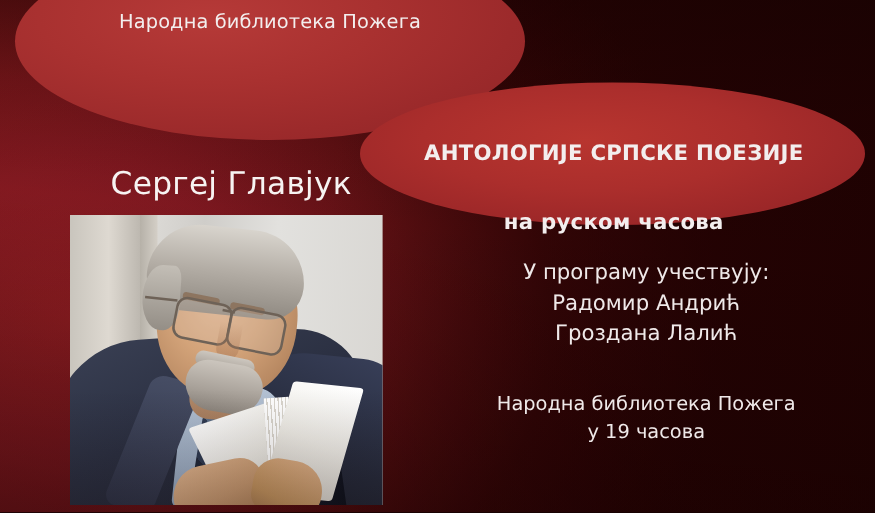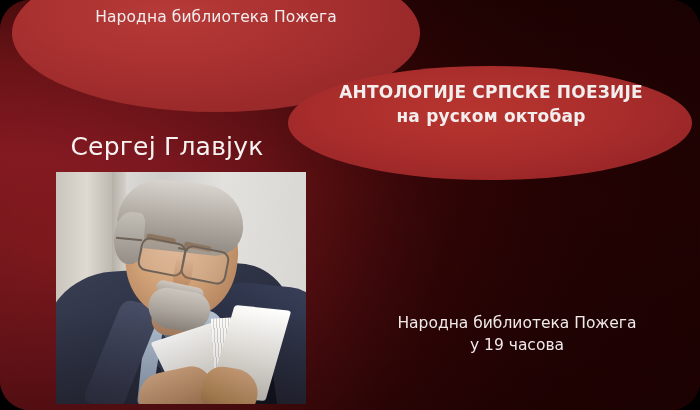--- a/index.html
+++ b/index.html
@@ -7,21 +7,20 @@
     padding: 0;
     background: #000;
   }
   #poster {
     position: relative;
     width: 700px;
     height: 410px;
     overflow: hidden;
     font-family: "DejaVu Sans", sans-serif;
     background: #2d0404;
-    border-radius: 30px;
   }
   
   .bg-base {
     position: absolute;
     inset: 0;
     background:
       radial-gradient(ellipse 520px 420px at 8% 62%, #8d1d22 0%, #7a1720 28%, #5e1013 52%, #3d0708 74%, #2c0303 100%);
   }
   .bg-vignette {
     position: absolute;
@@ -64,37 +63,37 @@
   }
   #invite-block {
     left: 30px;
     top: 8px;
     width: 372px;
     font-size: 15.5px;
     letter-spacing: 0.1px;
   }
   #invite-block .line { display: block; }
   #speaker-name {
-    left: 22px;
+    left: 40px;
     top: 131px;
     width: 290px;
     font-size: 25px;
     letter-spacing: 0.2px;
     color: #f7f3f2;
   }
   #title-block {
     left: 300px;
     top: 80px;
     width: 382px;
     font-size: 17px;
     font-weight: bold;
     letter-spacing: 0.2px;
     line-height: 1.42;
   }
-  #title-block .line { display: block; }
+  #title-block .line { display: block; margin-top: 31px; }
   #title-block .century { font-weight: bold; letter-spacing: 0.5px; }
   #program-block {
     left: 342px;
     top: 206px;
     width: 350px;
     font-size: 17px;
     line-height: 1.45;
     color: #efe9e9;
   }
   #program-block .line { display: block; }
@@ -318,23 +317,28 @@
   <div class="ellipse" id="ellipse-right"></div>
 
   <div class="txt" id="invite-block">
     <span class="line">Народна библиотека Пожега</span>
   </div>
 
   <div class="txt" id="speaker-name">Сергеј Главјук</div>
 
   <div class="txt" id="title-block">
     <span class="line">АНТОЛОГИЈЕ СРПСКЕ ПОЕЗИЈЕ</span>
-    <span class="line">на руском октобар</span>
-  </div>
-
+    <span class="line">на руском часова</span>
+  </div>
+
+  <div class="txt" id="program-block">
+    <span class="line">У програму учествују:</span>
+    <span class="line">Радомир Андрић</span>
+    <span class="line">Гроздана Лалић</span>
+  </div>
 
   <div class="txt" id="venue-block">
     <span class="line">Народна библиотека Пожега</span>
     <span class="line">у 19 часова</span>
   </div>
 
   <div id="photo-frame">
     <div class="ph ph-wall"></div>
     <div class="ph ph-wall-panel"></div>
     <div class="ph ph-wall-panel2"></div>

